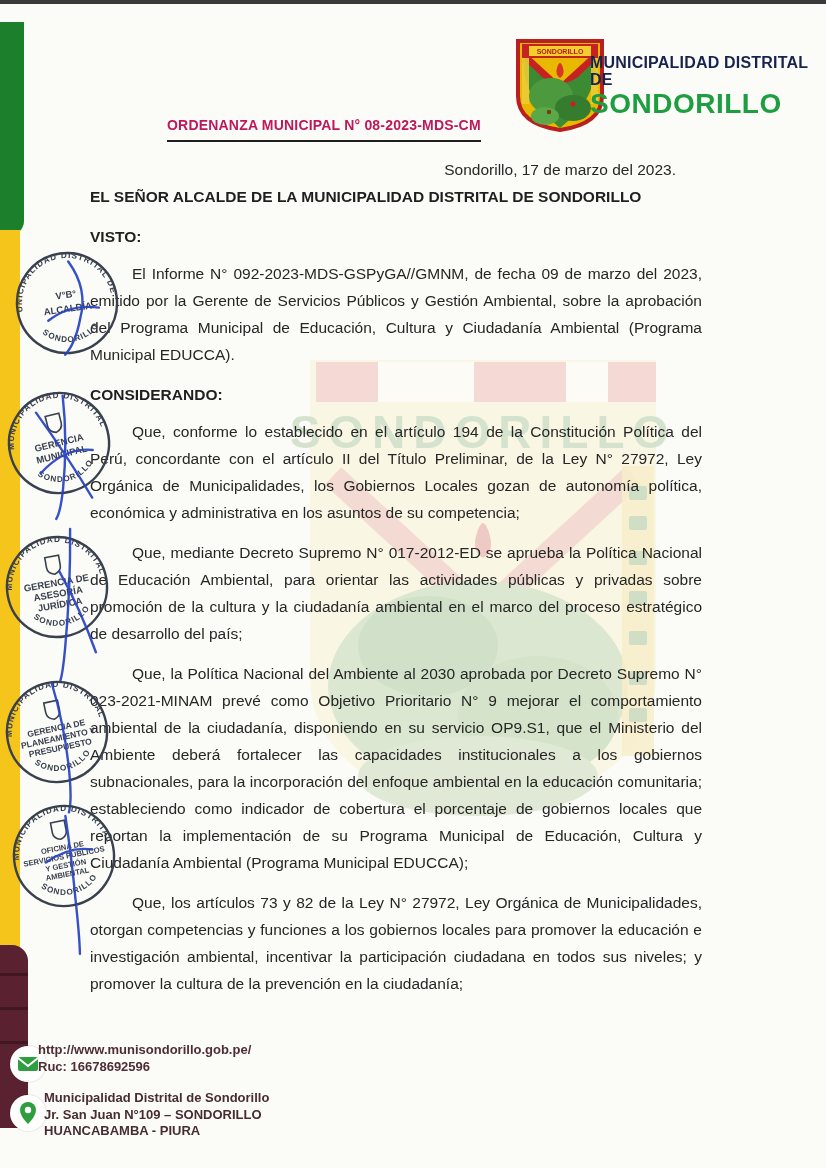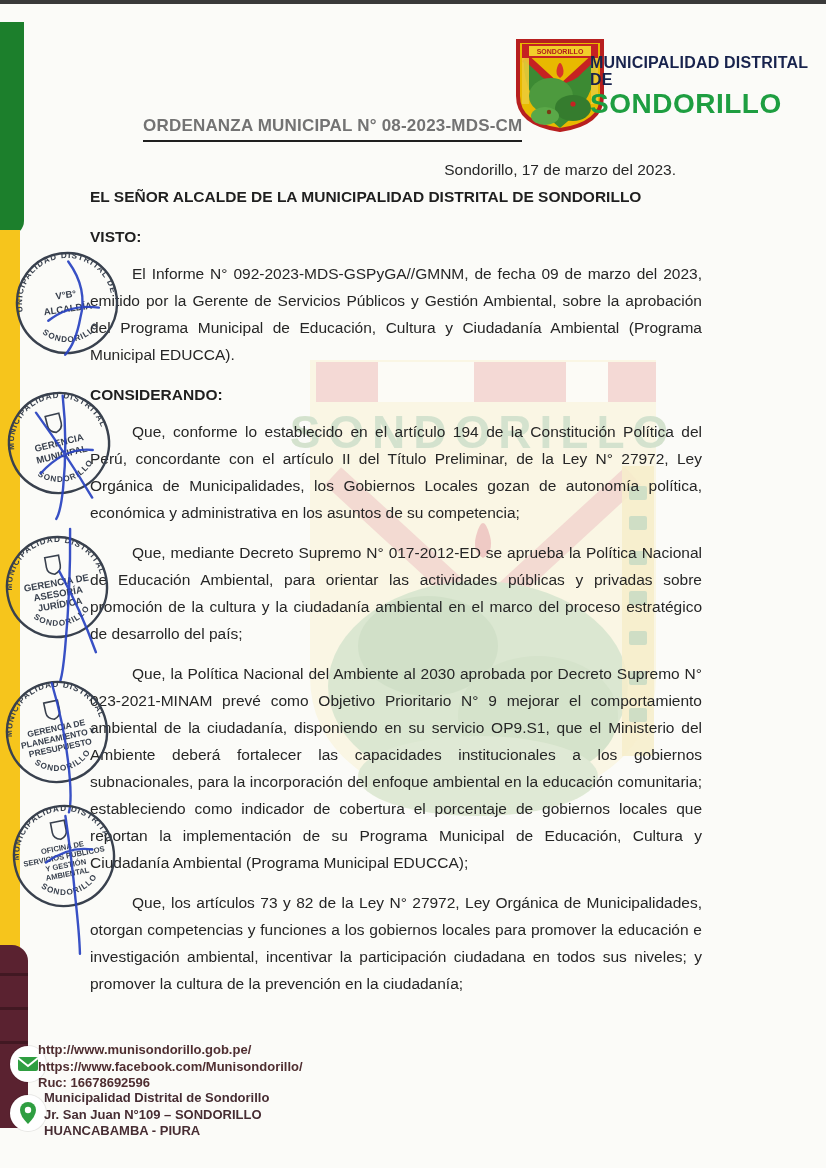--- a/index.html
+++ b/index.html
@@ -15,21 +15,21 @@
   .band-yellow{position:absolute;left:0;top:230px;width:20px;height:728px;background:#f6c51c;}
   .band-maroon{position:absolute;left:0;top:945px;width:28px;height:183px;background:#5a2230;border-radius:0 16px 0 0;}
   .band-maroon .stripe{position:absolute;left:0;width:100%;height:3px;background:rgba(0,0,0,.28);}
   
   .logo{position:absolute;left:515px;top:38px;width:90px;height:94px;}
   .org-name{position:absolute;left:590px;top:55px;line-height:1.05;}
   .org-name .l1{font-size:16px;font-weight:bold;color:#18234d;letter-spacing:.2px;}
   .org-name .l2{font-size:28px;font-weight:bold;color:#1e9e41;letter-spacing:.5px;}
   
   .doc{position:absolute;left:90px;top:112px;width:612px;font-size:15.5px;line-height:27px;text-align:justify;}
-  .doc-title{width:fit-content;margin:0 0 0 53px;font-weight:bold;font-size:17px;letter-spacing:.2px;border-bottom:2.5px solid #1f1f1f;padding-bottom:1px;color:#737373;}
+  .doc-title{width:fit-content;margin:0 0 0 77px;font-weight:bold;font-size:14px;letter-spacing:.2px;border-bottom:2.5px solid #1f1f1f;padding-bottom:1px;color:#be185d;}
   .date-line{text-align:right;padding-right:26px;margin-top:14px;color:#272727;}
   .addressee{font-weight:bold;margin-top:0;color:#1f1f1f;text-align:left;}
   .sec-label{font-weight:bold;margin-top:13px;color:#1f1f1f;text-align:left;}
   .par{margin-top:10px;text-indent:42px;color:#262626;}
   .par + .par{margin-top:13px;}
   
   .watermark{position:absolute;left:288px;top:346px;width:412px;height:498px;opacity:.5;filter:blur(.4px);pointer-events:none;}
   
   .stamp{position:absolute;width:110px;height:110px;}
   .stamp svg{overflow:visible;}
@@ -213,21 +213,20 @@
   </div>
   <div class="foot-icon" style="left:10px;top:1095px">
     <svg width="36" height="36" viewBox="0 0 36 36">
       <path d="M18,7 a8,8 0 0 1 8,8 q0,6 -8,14 q-8,-8 -8,-14 a8,8 0 0 1 8,-8 z" fill="#2f9e41"></path>
       <circle cx="18" cy="15" r="3.2" fill="#fff"></circle>
     </svg>
   </div>
 
   <div class="foot-text" style="left:38px;top:1042px">
     <div>http://www.munisondorillo.gob.pe/</div>
-    <div>https://www.facebook.com/Munisondorillo/</div>
     <div>Ruc: 16678692596</div>
   </div>
   <div class="foot-text block2" style="left:44px;top:1090px">
     <div>Municipalidad Distrital de Sondorillo</div>
     <div>Jr. San Juan N°109 – SONDORILLO</div>
     <div>HUANCABAMBA - PIURA</div>
   </div>
 
 </div>
 

